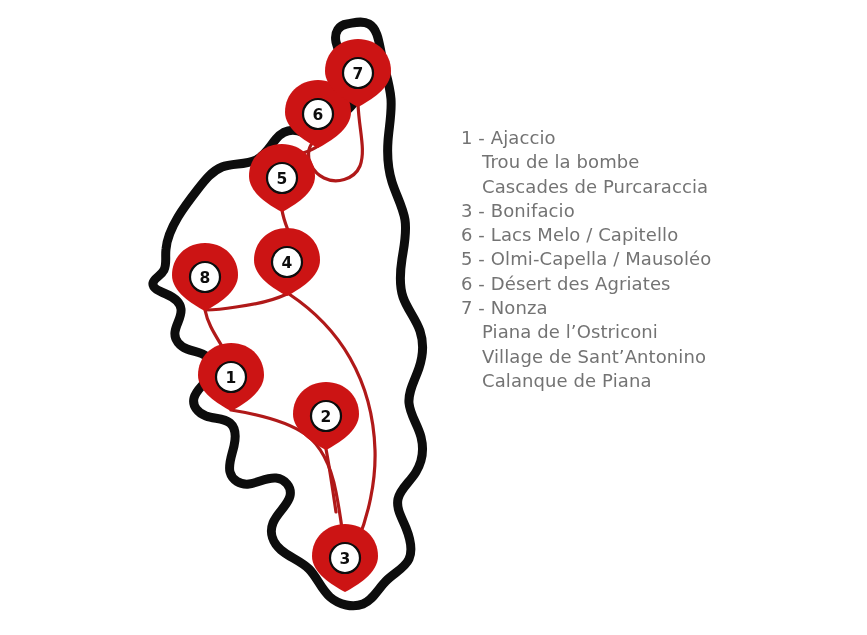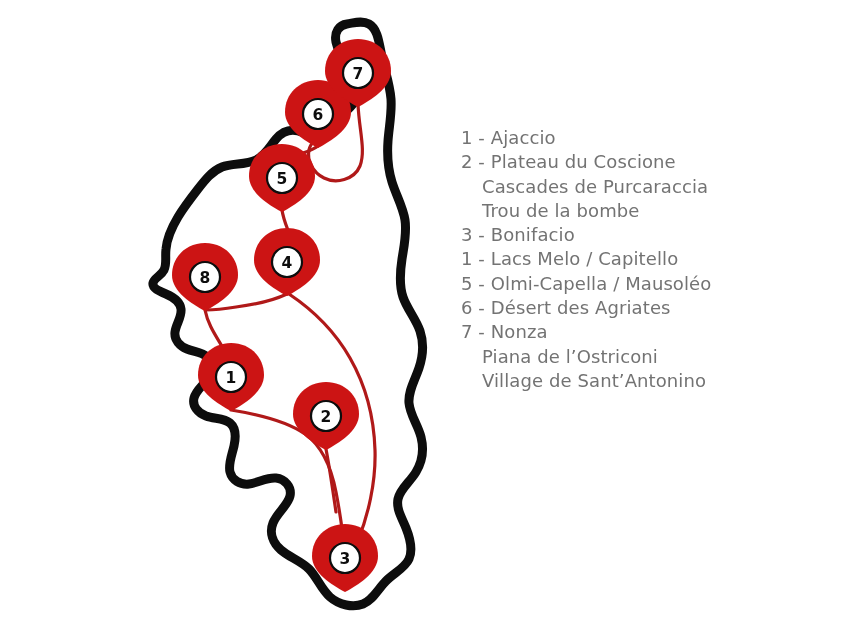--- a/index.html
+++ b/index.html
@@ -235,25 +235,25 @@
           <circle cx="345" cy="558" r="15" fill="#ffffff" stroke="#0d0d0d" stroke-width="2.2"></circle>
           <text class="pin-num" x="345" y="563.5" text-anchor="middle">3</text>
         </g>
 
       </g>
     </svg>
   </div>
 
   <div id="legend">
     <div class="legend-line">1 - Ajaccio</div>
-    <div class="legend-line">2 - Plateau du Coscione</div>
+    <div class="legend-line sub">Trou de la bombe</div>
     <div class="legend-line sub">Cascades de Purcaraccia</div>
-    <div class="legend-line sub">Trou de la bombe</div>
     <div class="legend-line">3 - Bonifacio</div>
-    <div class="legend-line">1 - Lacs Melo / Capitello</div>
+    <div class="legend-line">6 - Lacs Melo / Capitello</div>
     <div class="legend-line">5 - Olmi-Capella / Mausoléo</div>
     <div class="legend-line">6 - Désert des Agriates</div>
     <div class="legend-line">7 - Nonza</div>
     <div class="legend-line sub">Piana de l’Ostriconi</div>
     <div class="legend-line sub">Village de Sant’Antonino</div>
+    <div class="legend-line sub">Calanque de Piana</div>
   </div>
 
 </div>
 
 </body></html>

